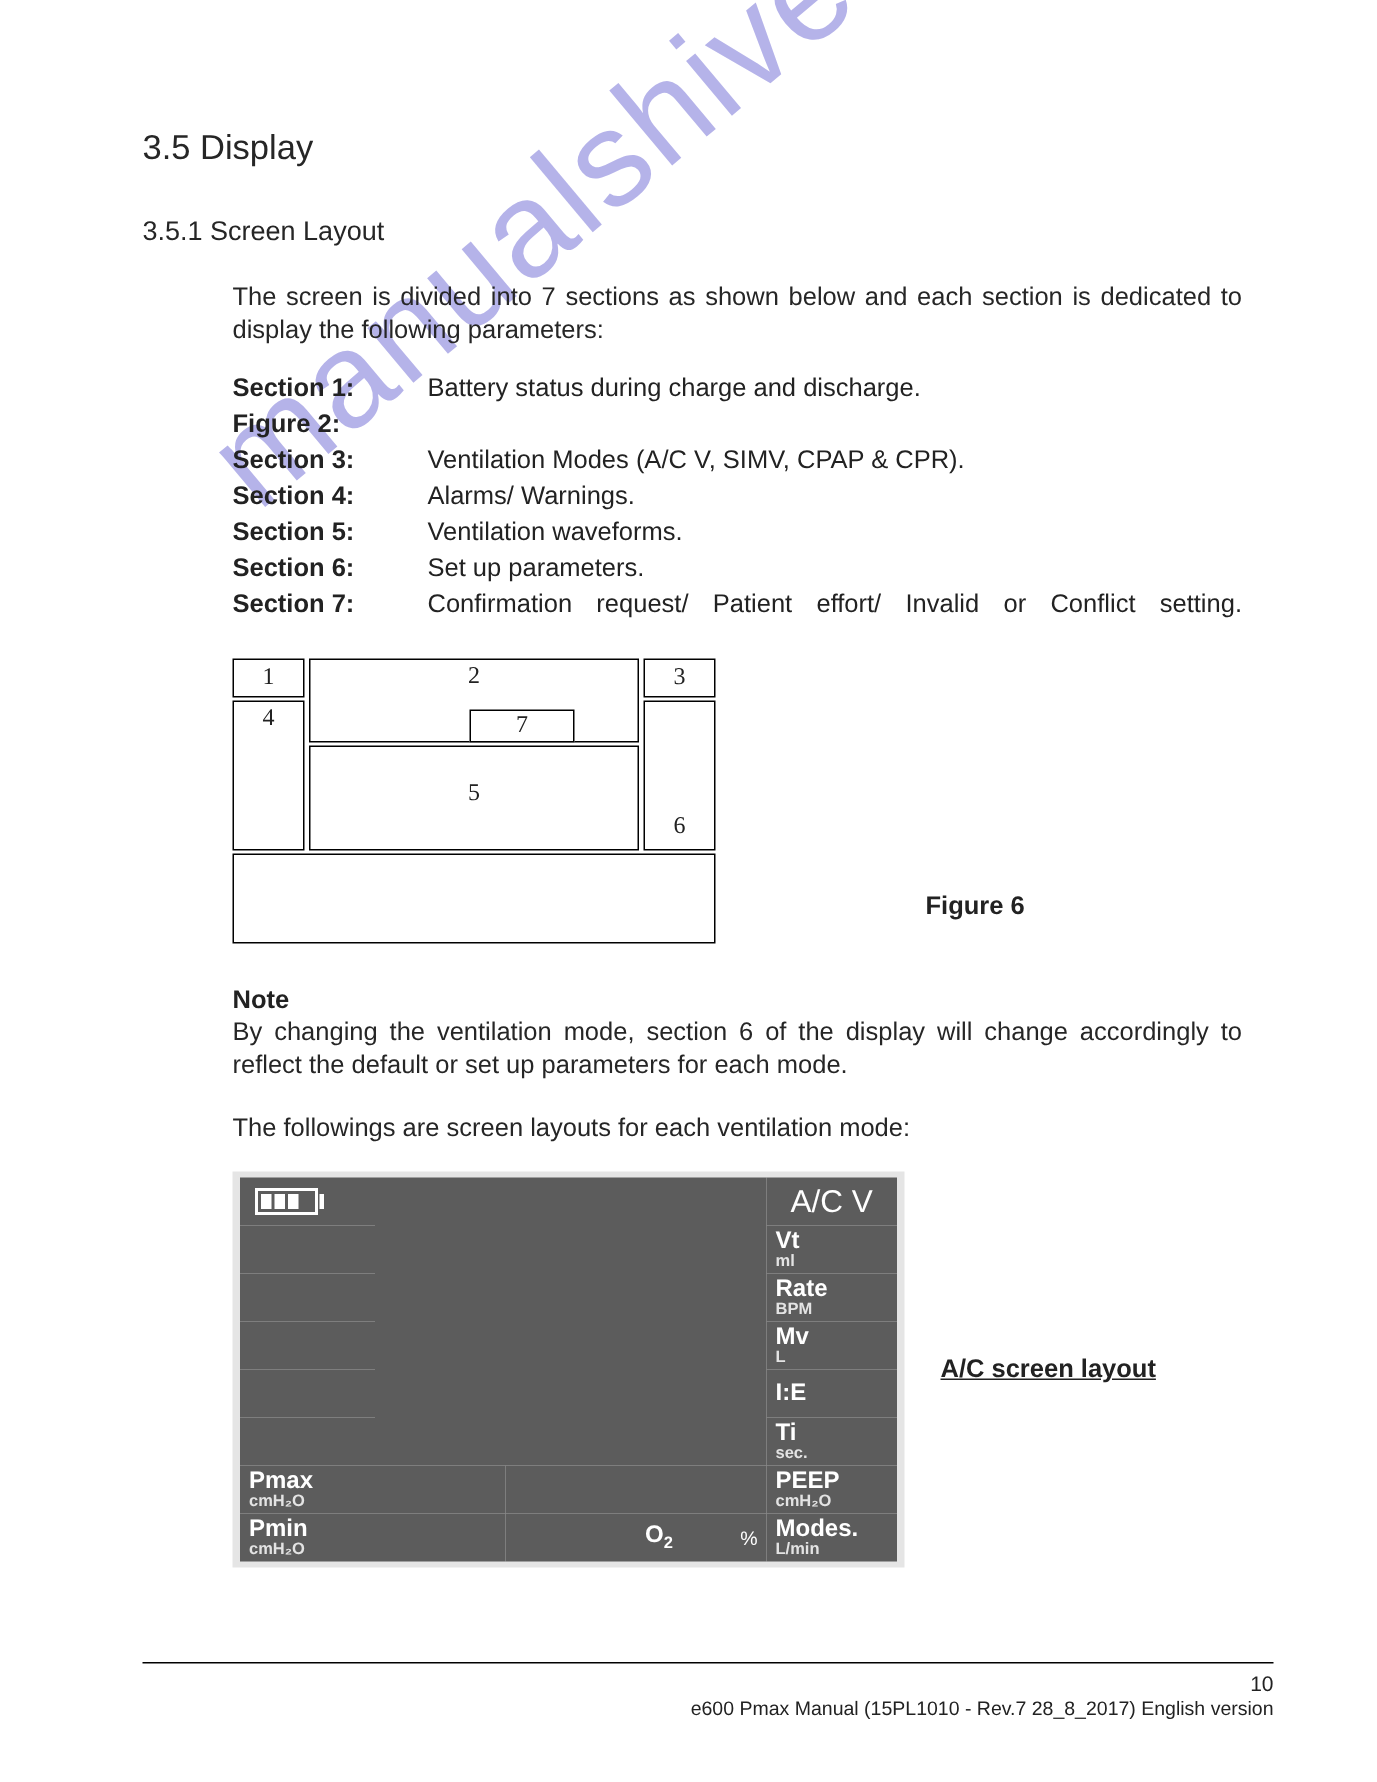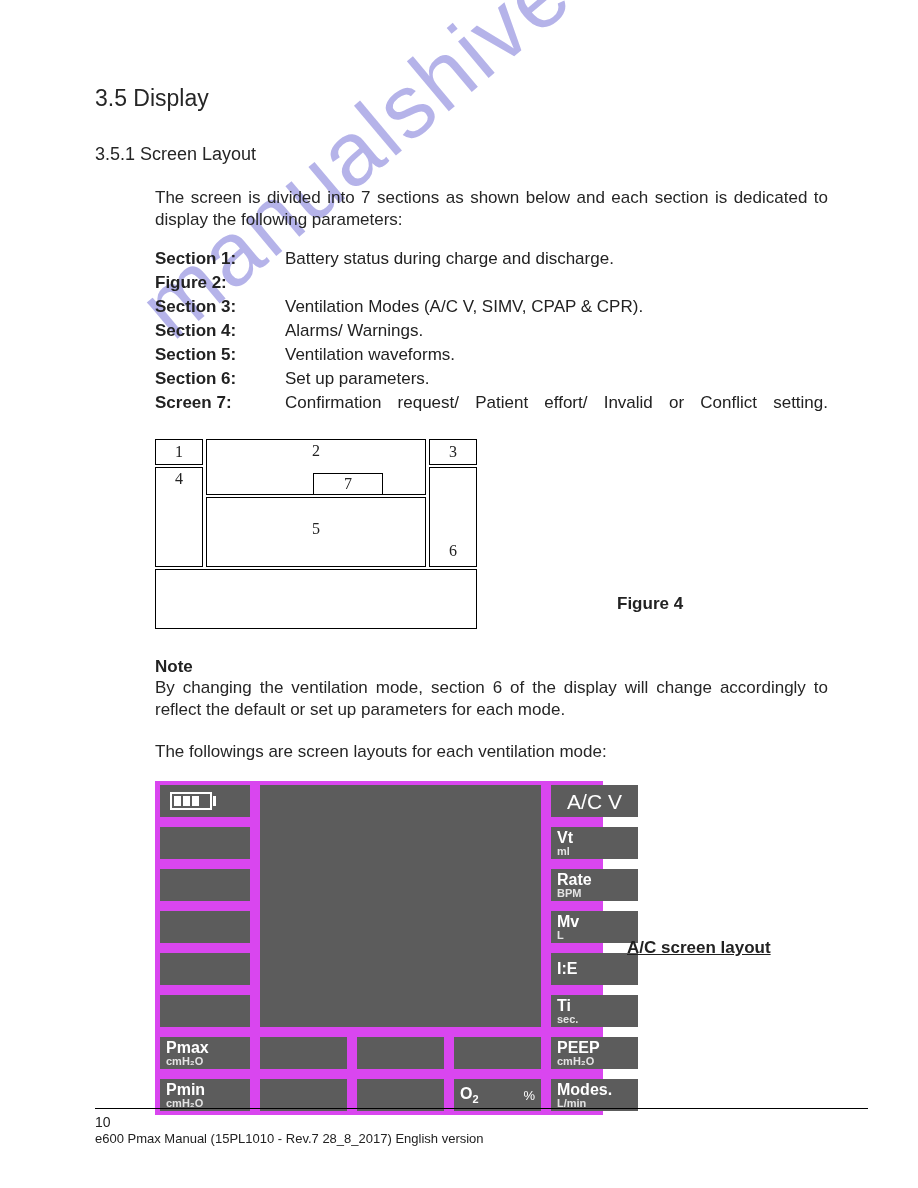--- a/index.html
+++ b/index.html
@@ -97,22 +97,22 @@
   .screenshot-row {
     display: flex;
     align-items: center;
     margin-top: 18px;
     margin-left: 60px;
   }
   .screenshot {
     display: grid;
     grid-template-columns: 90px 87px 87px 87px 87px;
     grid-template-rows: 32px 32px 32px 32px 32px 32px 32px 32px;
-    gap: 10px;
-    background: #d946ef;
+    gap: 0;
+    background: #e5e5e5;
     padding: 4px 6px 4px 5px;
     width: 448px;
     box-sizing: border-box;
   }
   .cell {
     background: #5c5c5c;
     color: #fff;
     font-family: Arial, sans-serif;
     display: flex;
     flex-direction: column;
@@ -150,25 +150,25 @@
     font-size: 17px;
     font-weight: 700;
     margin-left: 24px;
     text-decoration: underline;
   }
 
   .footer {
     position: absolute;
     bottom: 40px;
     left: 95px;
-    right: 50px;
+    right: 69px;
     border-top: 1px solid #000;
     padding-top: 4px;
     font-size: 13px;
-    text-align: left;
+    text-align: right;
     line-height: 1.3;
   }
   .footer .pn { font-size: 14px; }
 
   .watermark {
     position: absolute;
     left: 120px;
     top: 280px;
     font-size: 90px;
     color: #7a76d8;
@@ -222,37 +222,37 @@
       </div>
       <div class="row">
         <div class="label">Section 5:</div>
         <div class="desc">Ventilation waveforms.</div>
       </div>
       <div class="row">
         <div class="label">Section 6:</div>
         <div class="desc">Set up parameters.</div>
       </div>
       <div class="row">
-        <div class="label">Screen 7:</div>
+        <div class="label">Section 7:</div>
         <div class="desc" style="text-align: justify; text-align-last: justify;">Confirmation request/ Patient effort/ Invalid or Conflict setting.</div>
       </div>
     </div>
 
   <div class="diagram-row">
     <div class="diagram">
       <div class="box" style="left:0;top:0;width:48px;height:26px;align-items:center;padding-top:0">1</div>
       <div class="box" style="left:51px;top:0;width:220px;height:56px">2</div>
       <div class="box" style="left:274px;top:0;width:48px;height:26px;align-items:center;padding-top:0">3</div>
       <div class="box" style="left:158px;top:34px;width:70px;height:22px;align-items:center;padding-top:0;z-index:2">7</div>
       <div class="box" style="left:0;top:28px;width:48px;height:100px">4</div>
       <div class="box" style="left:51px;top:58px;width:220px;height:70px;padding-top:22px">5</div>
       <div class="box" style="left:274px;top:28px;width:48px;height:100px;align-items:flex-end;padding-top:0;padding-bottom:6px">6</div>
       <div class="box" style="left:0;top:130px;width:322px;height:60px;border:1.5px solid #000"></div>
     </div>
-    <div class="fig-caption">Figure 4</div>
+    <div class="fig-caption">Figure 6</div>
   </div>
 
   <div class="indent">
     <div class="note-label">Note</div>
     <div class="body-txt">By changing the ventilation mode, section 6 of the display will change accordingly to reflect the default or set up parameters for each mode.</div>
   </div>
 
   <div class="body-txt indent" style="margin-top:20px">The followings are screen layouts for each ventilation mode:</div>
 
   <div class="screenshot-row">

